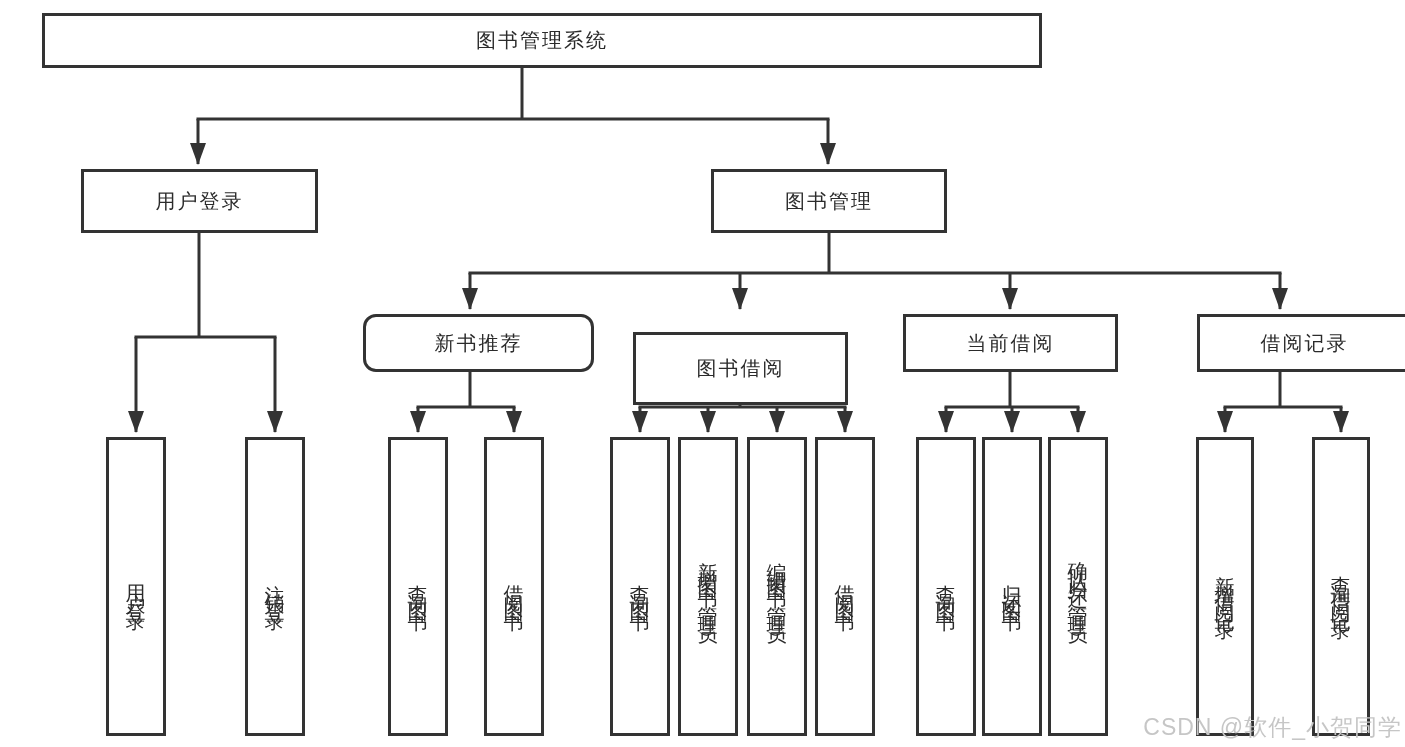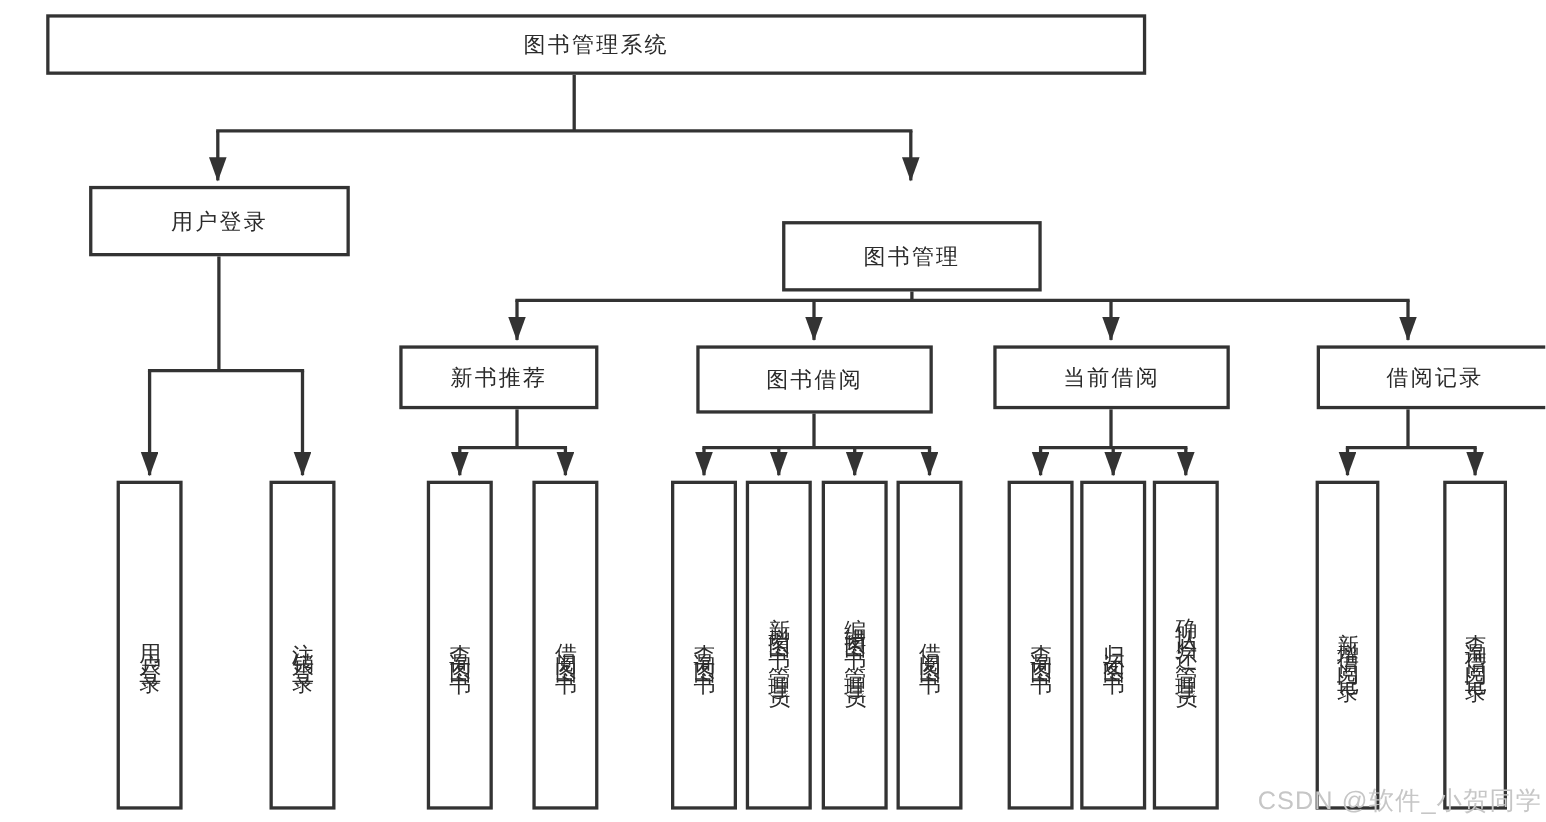--- a/index.html
+++ b/index.html
@@ -105,24 +105,24 @@
       <path d="M1280,372 L1280,407"></path>
       <path d="M1223.5,407 L1342.5,407"></path>
       <path d="M1225,407 L1225,432" marker-end="url(#arrow)"></path>
       <path d="M1341,407 L1341,432" marker-end="url(#arrow)"></path>
     </g>
   </svg>
 
   <div class="node" style="left:22px; top:13px; width:1000px; height:55px;margin-left:20px;">图书管理系统</div>
 
   <div class="node" style="left:81px; top:169px; width:237px; height:64px;">用户登录</div>
-  <div class="node" style="left:711px; top:169px; width:236px; height:64px;margin-top:32px;">图书管理</div>
+  <div class="node" style="left:711px; top:169px; width:236px; height:64px;">图书管理</div>
 
-  <div class="node" style="left:363px; top:314px; width:181px; height:58px;">新书推荐</div>
-  <div class="node" style="left:633px; top:314px; width:215px; height:62px;">图书借阅</div>
+  <div class="node" style="left:363px; top:314px; width:231px; height:58px;border-radius:13px;">新书推荐</div>
+  <div class="node" style="left:633px; top:332px; width:215px; height:73px;">图书借阅</div>
   <div class="node" style="left:903px; top:314px; width:215px; height:58px;">当前借阅</div>
   <div class="node" style="left:1173px; top:314px; width:215px; height:58px;margin-left:24px;">借阅记录</div>
 
   <div class="node leaf" style="left:106px; top:437px; width:60px; height:299px;">用户登录</div>
   <div class="node leaf" style="left:245px; top:437px; width:60px; height:299px;">注销登录</div>
 
   <div class="node leaf" style="left:388px; top:437px; width:60px; height:299px;">查询图书</div>
   <div class="node leaf" style="left:484px; top:437px; width:60px; height:299px;">借阅图书</div>
 
   <div class="node leaf" style="left:610px; top:437px; width:60px; height:299px;">查询图书</div>

